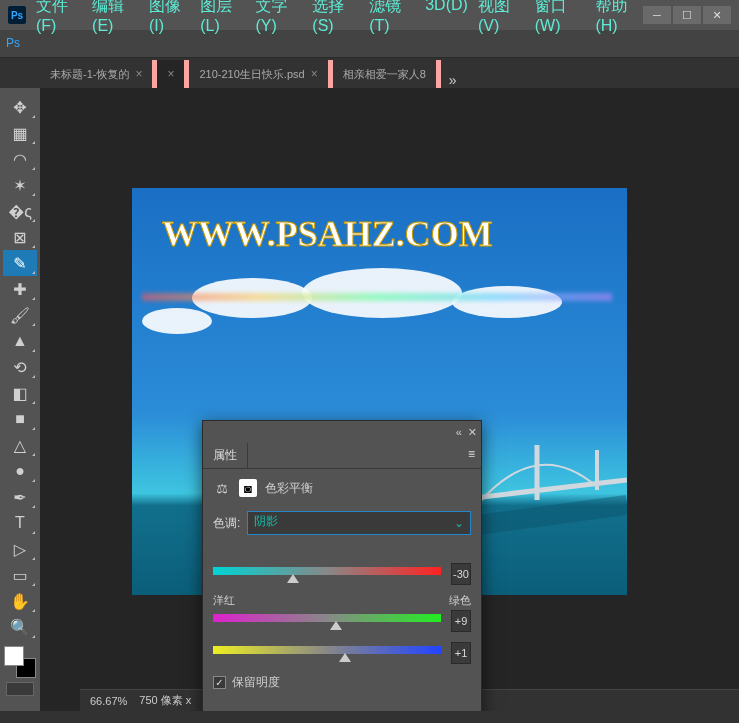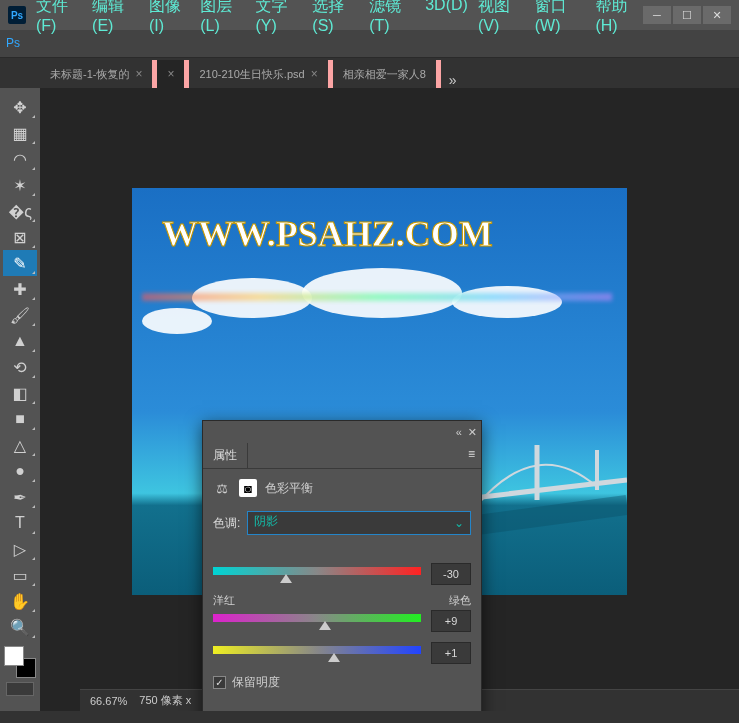--- a/index.html
+++ b/index.html
@@ -40,21 +40,21 @@
 .frow label{font-size:12px;color:#d8d8d8;width:32px}
 .select{flex:1;height:24px;background:#3a3a3a;border:1px solid #2485c9;color:#14b8a6;font-size:12px;padding:4px 6px;display:flex;align-items:flex-end;justify-content:space-between}
 .slrow{margin-bottom:6px}
 .sllabels{display:flex;justify-content:space-between;font-size:11px;color:#d0d0d0}
 .track-wrap{display:flex;align-items:center;gap:10px}
 .track{flex:1;height:8px;position:relative;margin:6px 0 12px}
 .tr1{background:linear-gradient(90deg,#00d4d4,#888,#ff2222)}
 .tr2{background:linear-gradient(90deg,#dd22cc,#888,#22ee22)}
 .tr3{background:linear-gradient(90deg,#eeee22,#888,#2244ff)}
 .thumb{position:absolute;top:7px;width:0;height:0;border-left:6px solid transparent;border-right:6px solid transparent;border-bottom:9px solid #ccc;transform:translateX(-6px)}
-.valbox{width:40px;height:22px;background:#3a3a3a;border:1px solid #2a2a2a;color:#d8d8d8;font-size:11px;text-align:center;line-height:20px}
+.valbox{width:20px;height:22px;background:#3a3a3a;border:1px solid #2a2a2a;color:#d8d8d8;font-size:11px;text-align:center;line-height:20px}
 .chk{display:flex;align-items:center;gap:6px;margin-top:8px}
 .chkbx{width:13px;height:13px;background:#3a3a3a;border:1px solid #888;display:flex;align-items:center;justify-content:center;font-size:10px;color:#ddd}
 .statusbar{position:absolute;bottom:0;left:40px;right:0;height:22px;background:#323232;display:flex;align-items:center;padding:0 10px;gap:12px;font-size:11px;color:#ccc;border-top:1px solid #444}
 .swatch-wrap{margin-top:6px;position:relative;width:32px;height:32px;align-self:center}
 .sw-b{position:absolute;right:0;bottom:0;width:20px;height:20px;background:#000;border:1px solid #888}
 .sw-f{position:absolute;left:0;top:0;width:20px;height:20px;background:#fff;border:1px solid #888}
 .qm{width:28px;height:14px;background:#3a3a3a;margin:4px 0;border:1px solid #666}
 </style>
 </head>
 <body>

